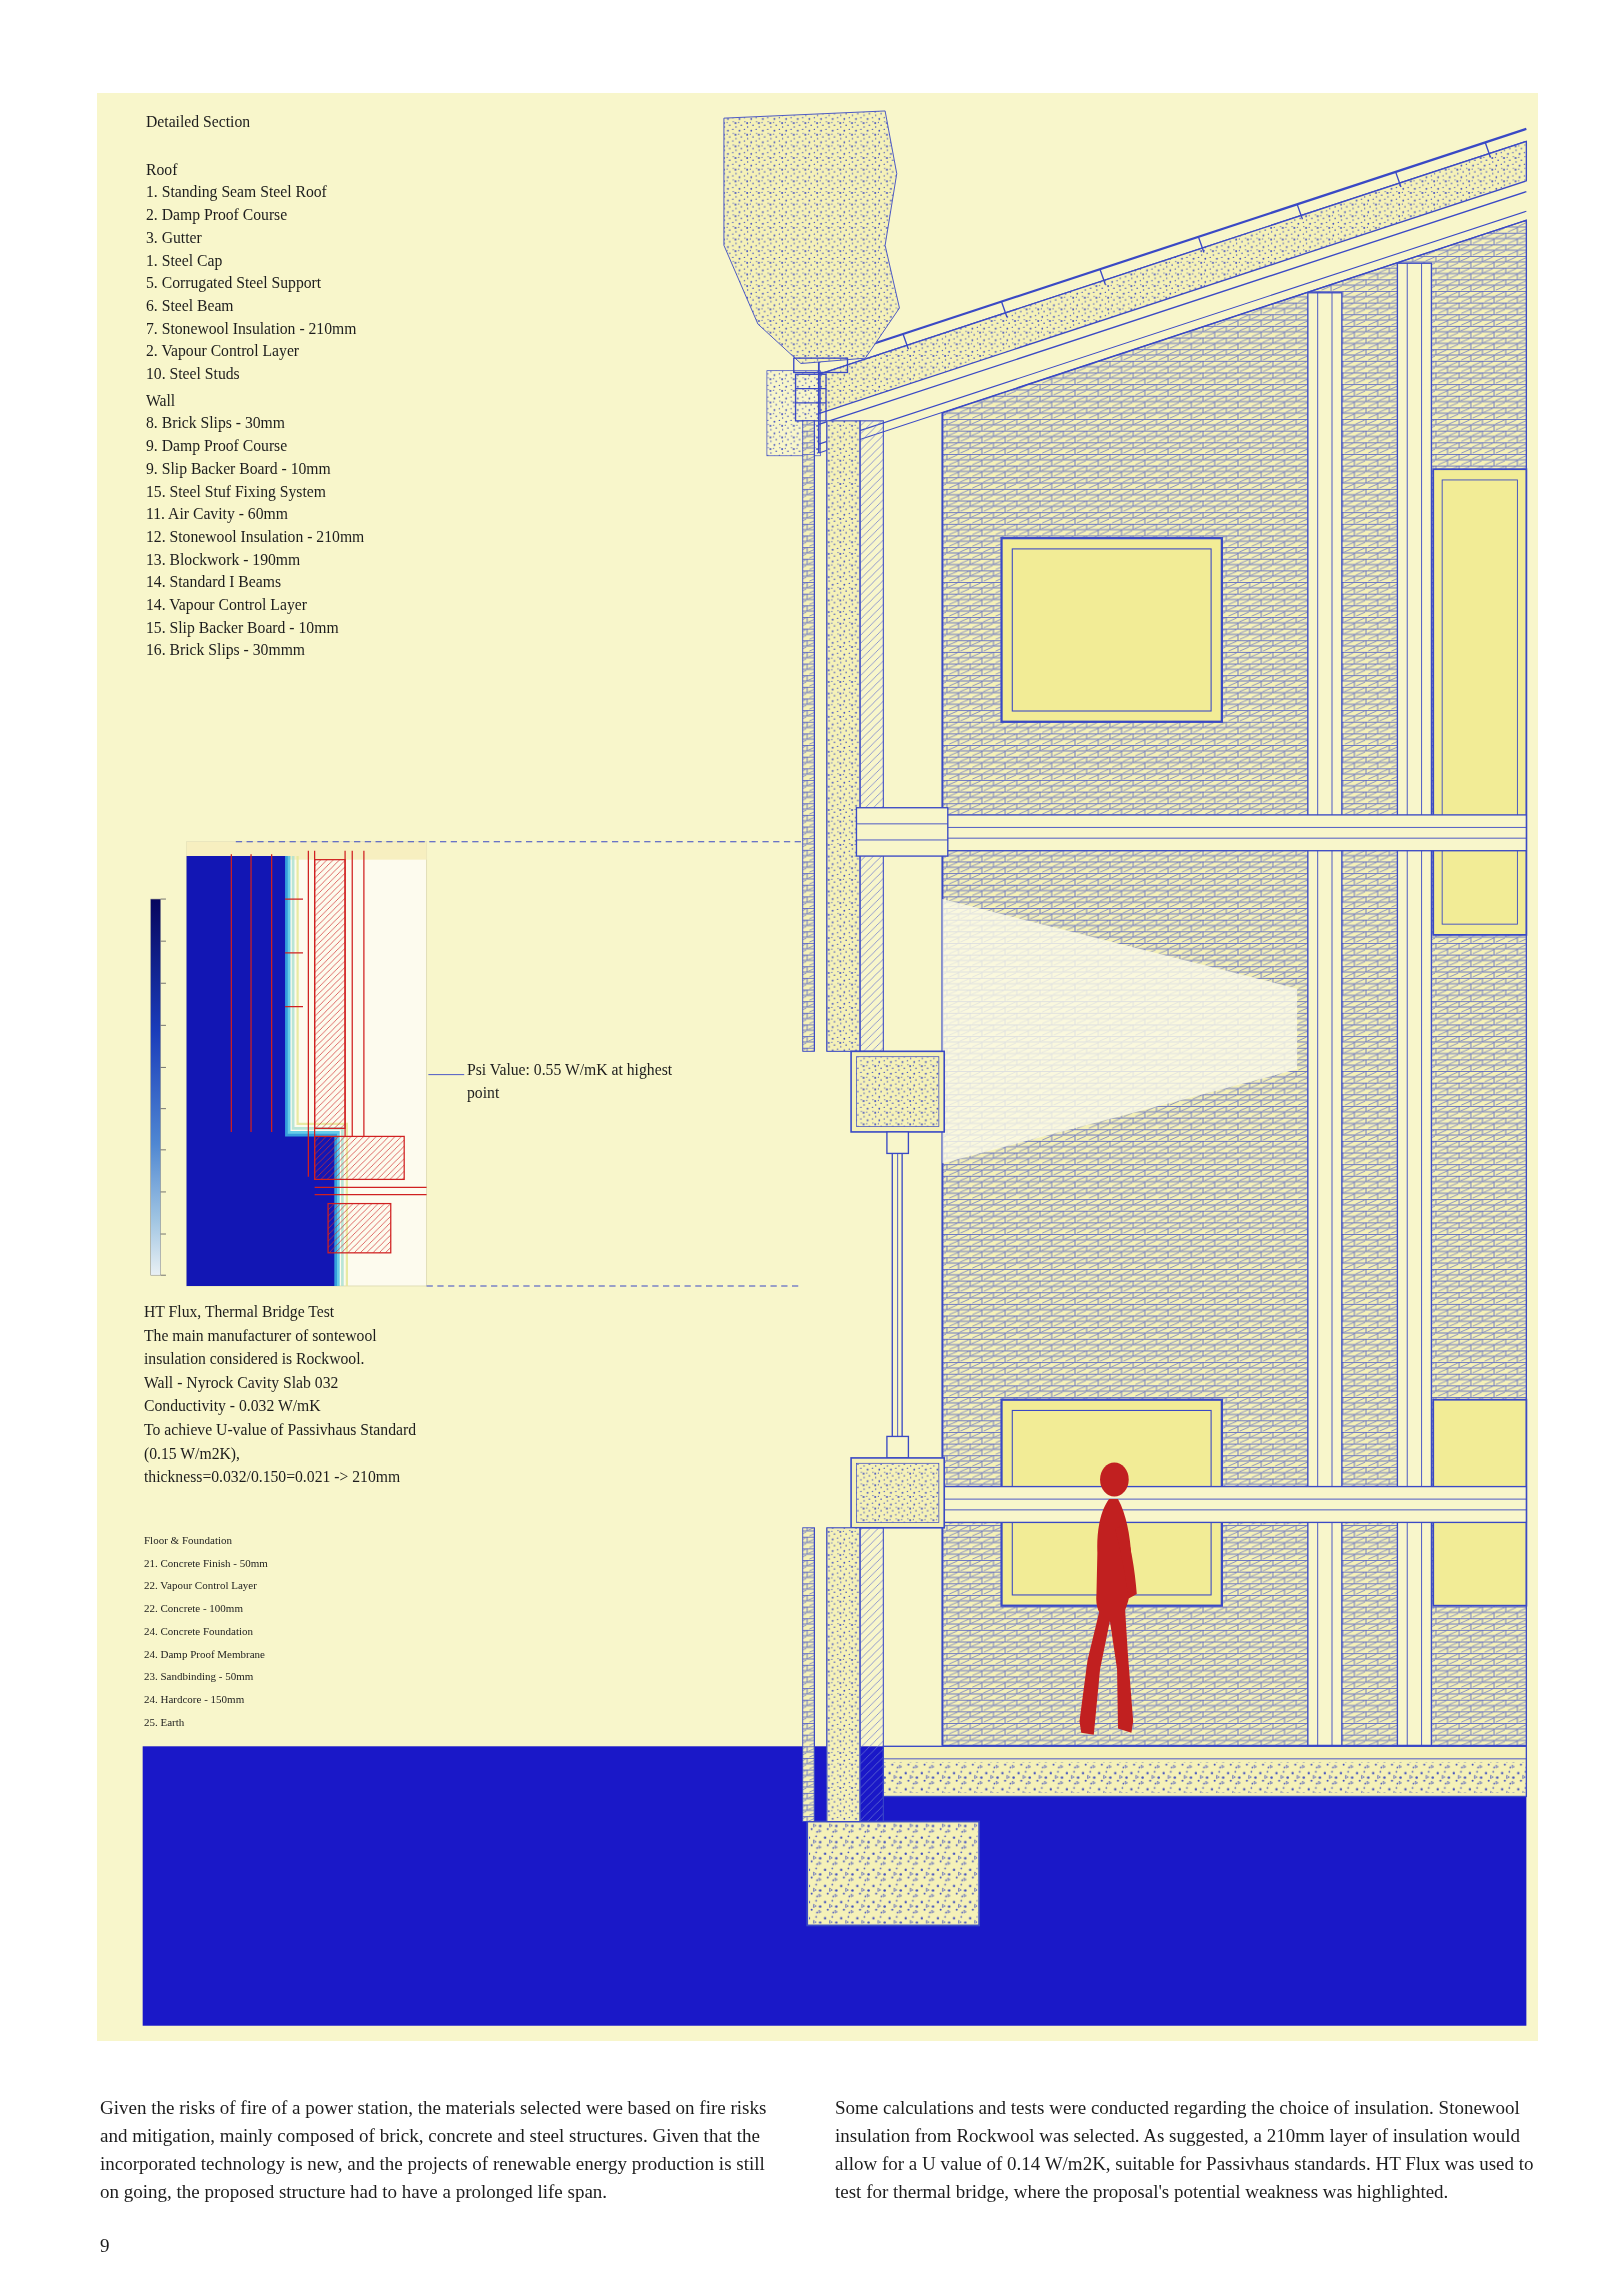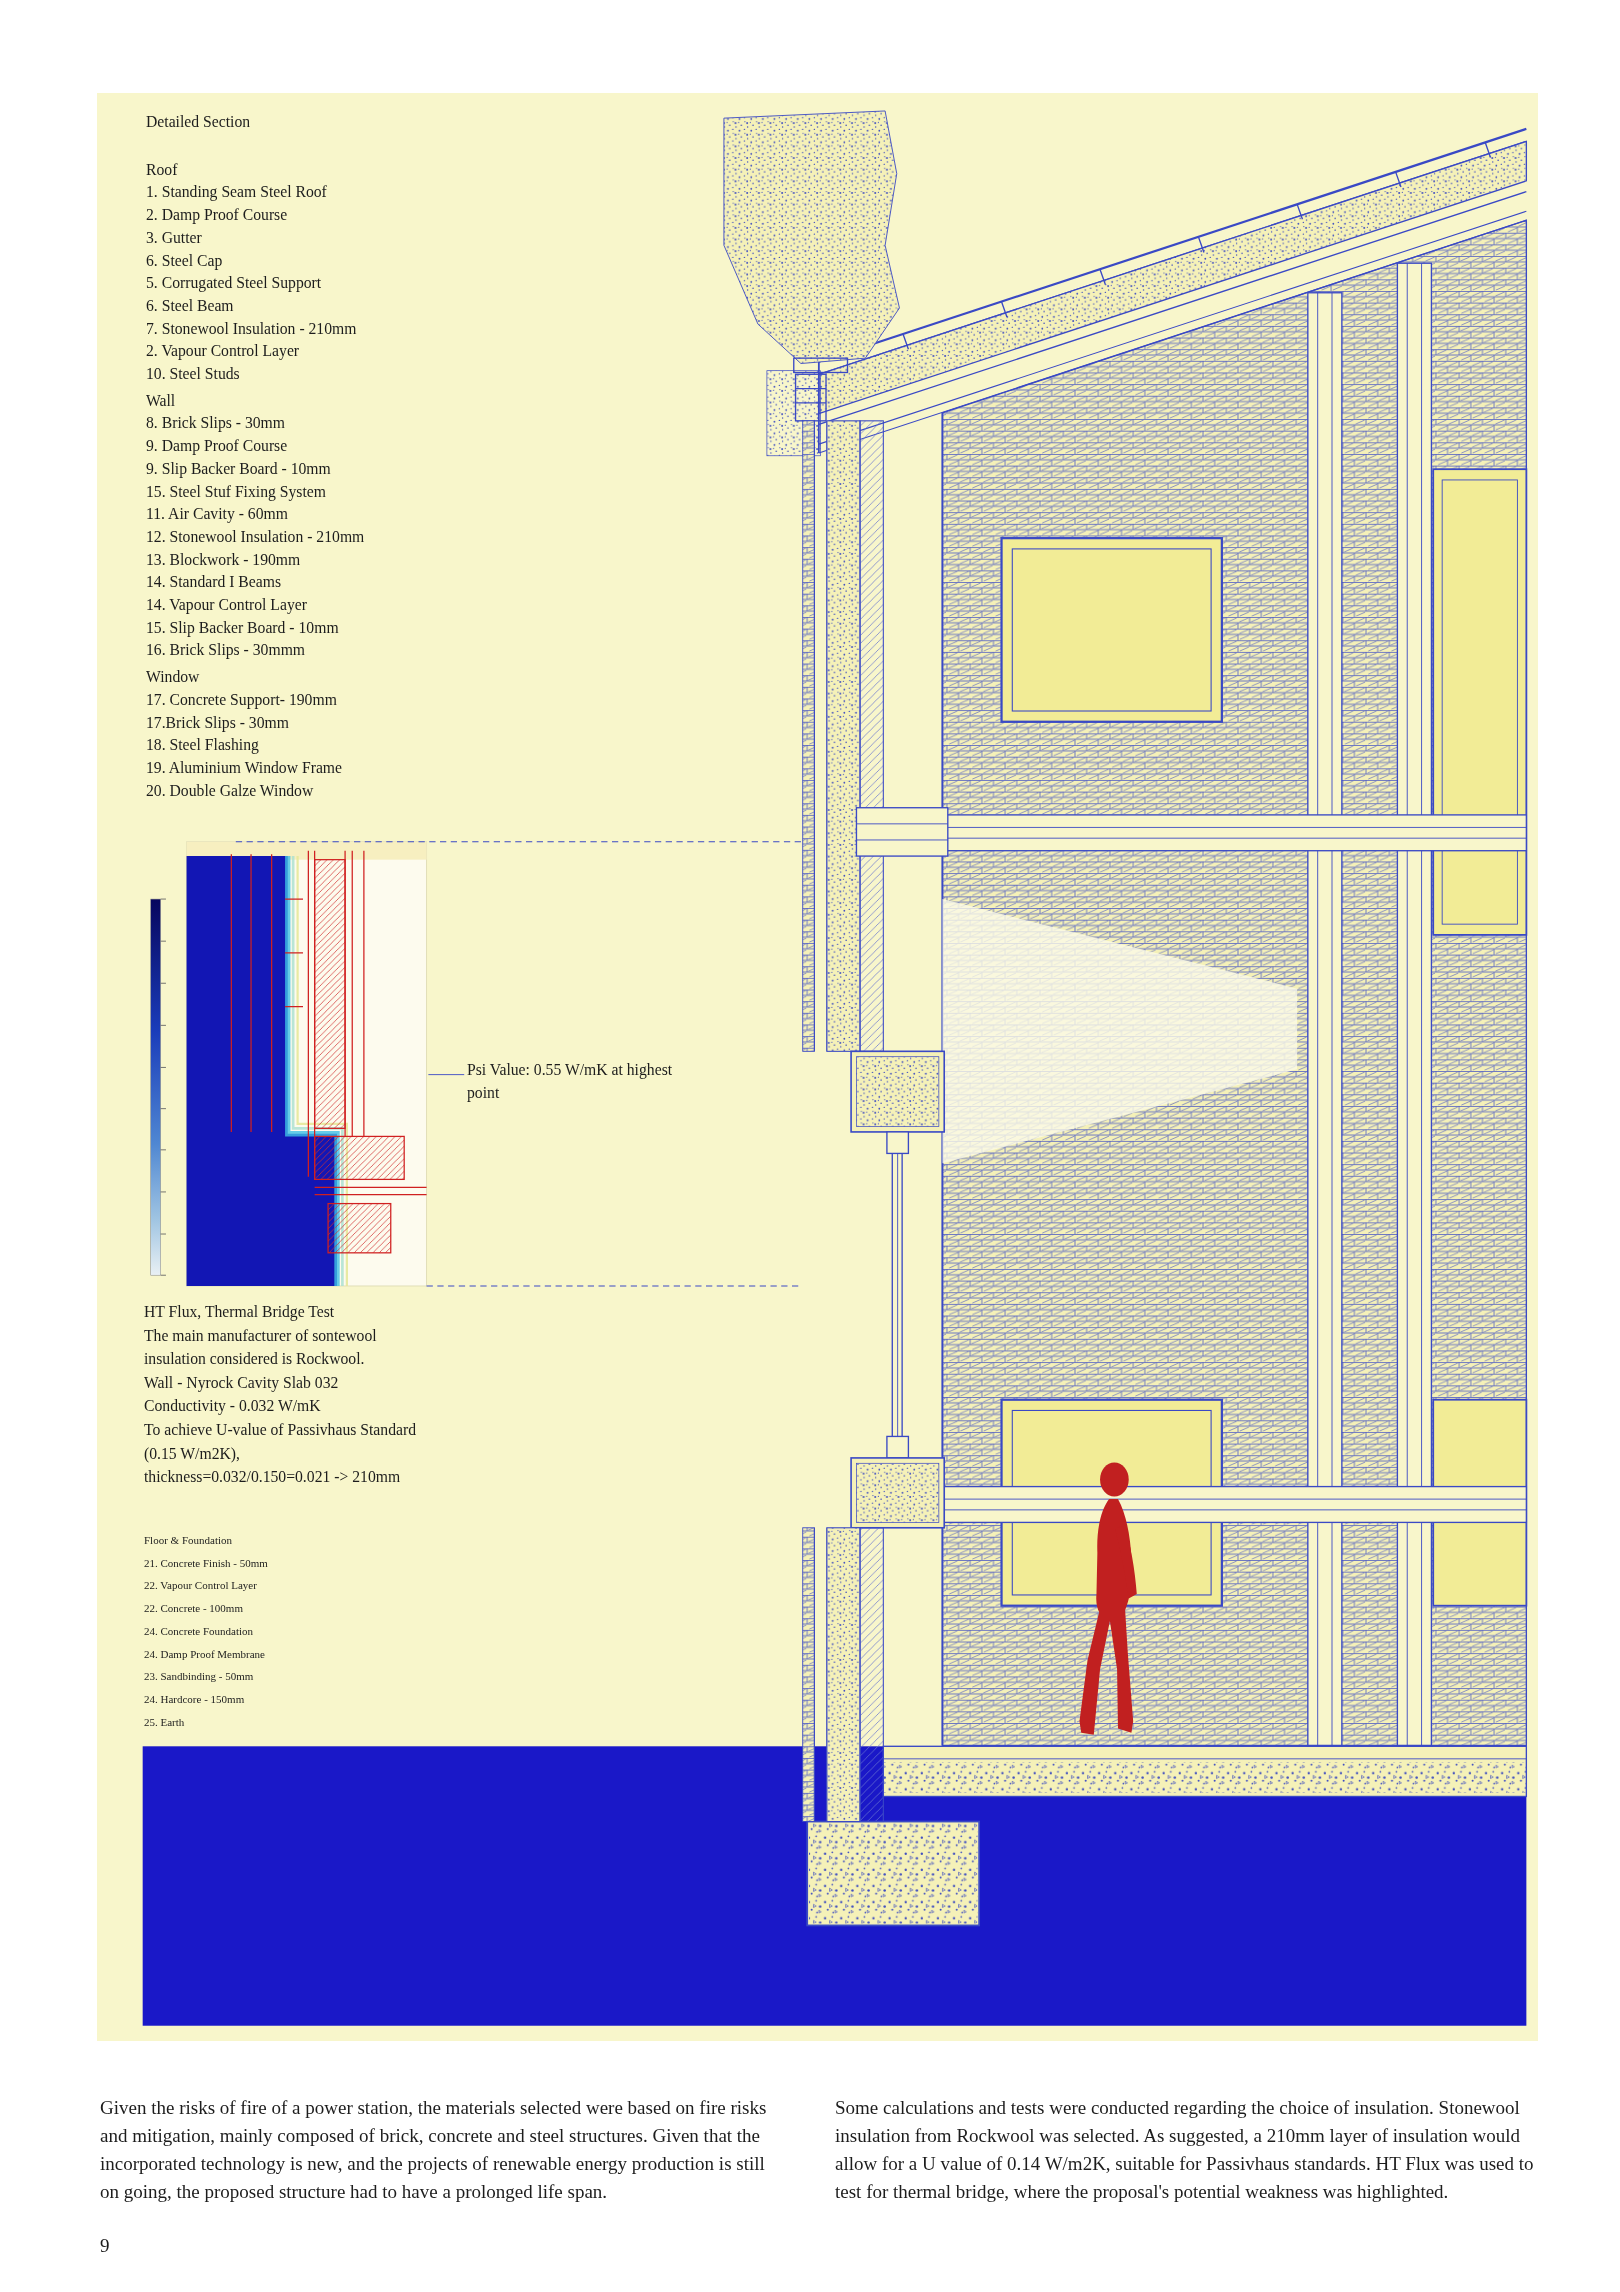--- a/index.html
+++ b/index.html
@@ -227,21 +227,21 @@
     </svg>
 
     <div class="ov legend">
       <div>Detailed Section</div>
       <div class="lg-group first">
         <div>Roof</div>
         <div>
             <div class="lg-item">1. Standing Seam Steel Roof</div>
             <div class="lg-item">2. Damp Proof Course</div>
             <div class="lg-item">3. Gutter</div>
-            <div class="lg-item">6. Steel Cap</div>
+            <div class="lg-item">1. Steel Cap</div>
             <div class="lg-item">5. Corrugated Steel Support</div>
             <div class="lg-item">6. Steel Beam</div>
             <div class="lg-item">7. Stonewool Insulation - 210mm</div>
             <div class="lg-item">2. Vapour Control Layer</div>
             <div class="lg-item">10. Steel Studs</div>
           </div>
       </div>
       <div class="lg-group">
         <div>Wall</div>
         <div>
@@ -251,30 +251,20 @@
             <div class="lg-item">15. Steel Stuf Fixing System</div>
             <div class="lg-item">11. Air Cavity - 60mm</div>
             <div class="lg-item">12. Stonewool Insulation - 210mm</div>
             <div class="lg-item">13. Blockwork - 190mm</div>
             <div class="lg-item">14. Standard I Beams</div>
             <div class="lg-item">14. Vapour Control Layer</div>
             <div class="lg-item">15. Slip Backer Board - 10mm</div>
             <div class="lg-item">16. Brick Slips - 30mmm</div>
           </div>
       </div>
-      <div class="lg-group">
-        <div>Window</div>
-        <div>
-            <div class="lg-item">17. Concrete Support- 190mm</div>
-            <div class="lg-item">17.Brick Slips - 30mm</div>
-            <div class="lg-item">18. Steel Flashing</div>
-            <div class="lg-item">19. Aluminium Window Frame</div>
-            <div class="lg-item">20. Double Galze Window</div>
-          </div>
-      </div>
     </div>
 
     <div class="ov psi">Psi Value: 0.55 W/mK at highest
 point</div>
 
     <div class="ov thermal-note">HT Flux, Thermal Bridge Test
 The main manufacturer of sontewool
 insulation considered is Rockwool.
 Wall - Nyrock Cavity Slab 032
 Conductivity - 0.032 W/mK

